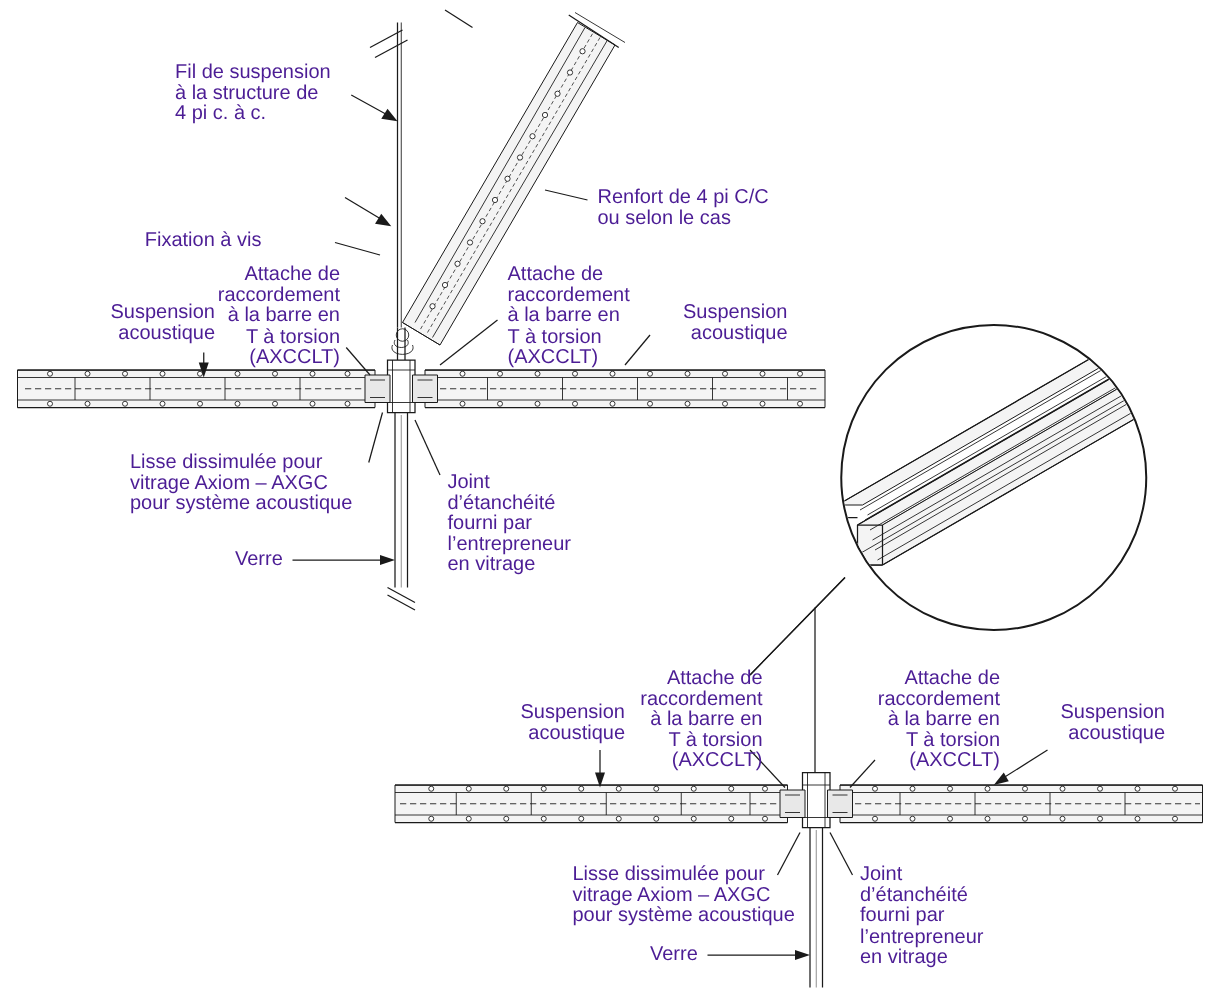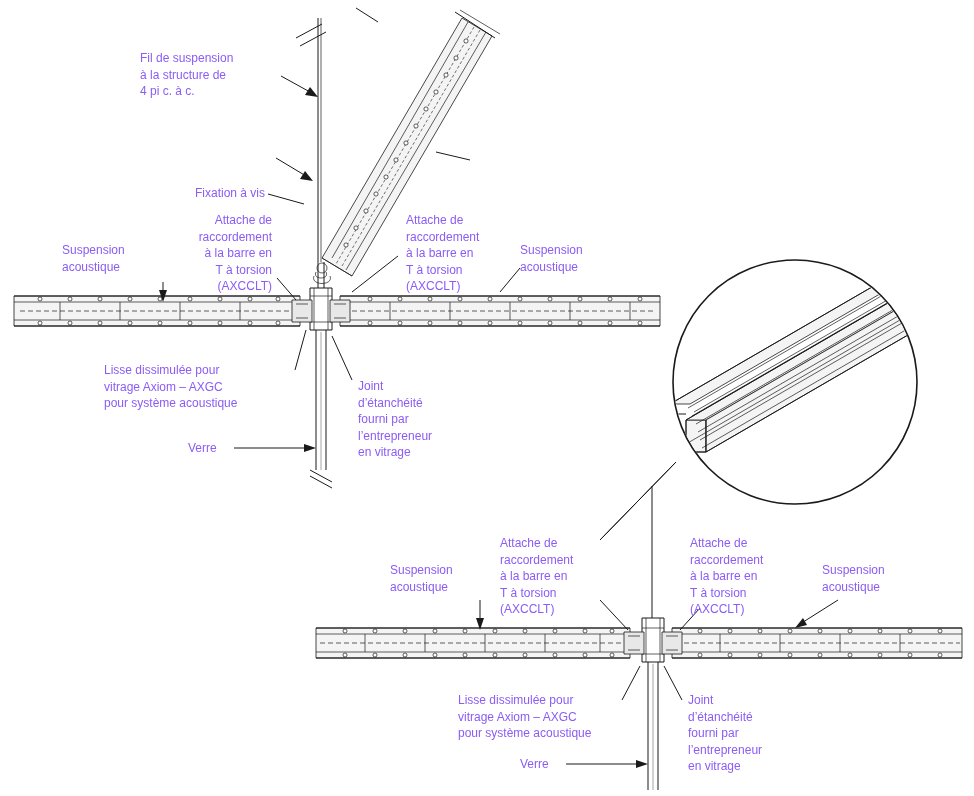--- a/index.html
+++ b/index.html
@@ -13,26 +13,26 @@
   }
   #canvas {
     position: relative;
     width: 974px;
     height: 796px;
     background: #ffffff;
     overflow: hidden;
   }
   .lbl {
     position: absolute;
-    font-size: 12px;
+    font-size: 16px;
     line-height: 16.5px;
-    color: #8b5cf6;
+    color: #4c1d95;
     white-space: pre;
   }
-  .lbl.center { text-align: left; }
+  .lbl.center { text-align: right; }
   .lbl.right  { text-align: right; }
   svg.art {
     position: absolute;
     left: 0; top: 0;
     width: 974px;
     height: 796px;
     pointer-events: none;
   }
   .ln   { stroke: #1a1a1a; stroke-width: 1; fill: none; }
   .ln-t { stroke: #1a1a1a; stroke-width: 0.7; fill: none; }
@@ -342,31 +342,33 @@
       <polygon points="648,764 636,760 636,768" fill="#1a1a1a"></polygon>
     </g>
 
   </svg>
 
   <div class="lbl" style="left:140px; top:50px;">Fil de suspension
 à la structure de
 4 pi c. à c.</div>
 
 
-  <div class="lbl right" style="left:60px; top:185px; width:205px;">Fixation à vis</div>
+  <div class="lbl right" style="left:60px; top:185px; width:205px;text-align:center;">Fixation à vis</div>
 
   <div class="lbl right" style="left:150px; top:212px; width:122px;">Attache de
 raccordement
 à la barre en
 T à torsion
 (AXCCLT)</div>
 
   <div class="lbl center" style="left:62px; top:242px; width:110px;">Suspension
 acoustique</div>
 
+  <div class="lbl" style="left:478px; top:150px;">Renfort de 4 pi C/C
+ou selon le cas</div>
 
   <div class="lbl" style="left:406px; top:212px;">Attache de
 raccordement
 à la barre en
 T à torsion
 (AXCCLT)</div>
 
   <div class="lbl center" style="left:520px; top:242px; width:110px;">Suspension
 acoustique</div>
 

